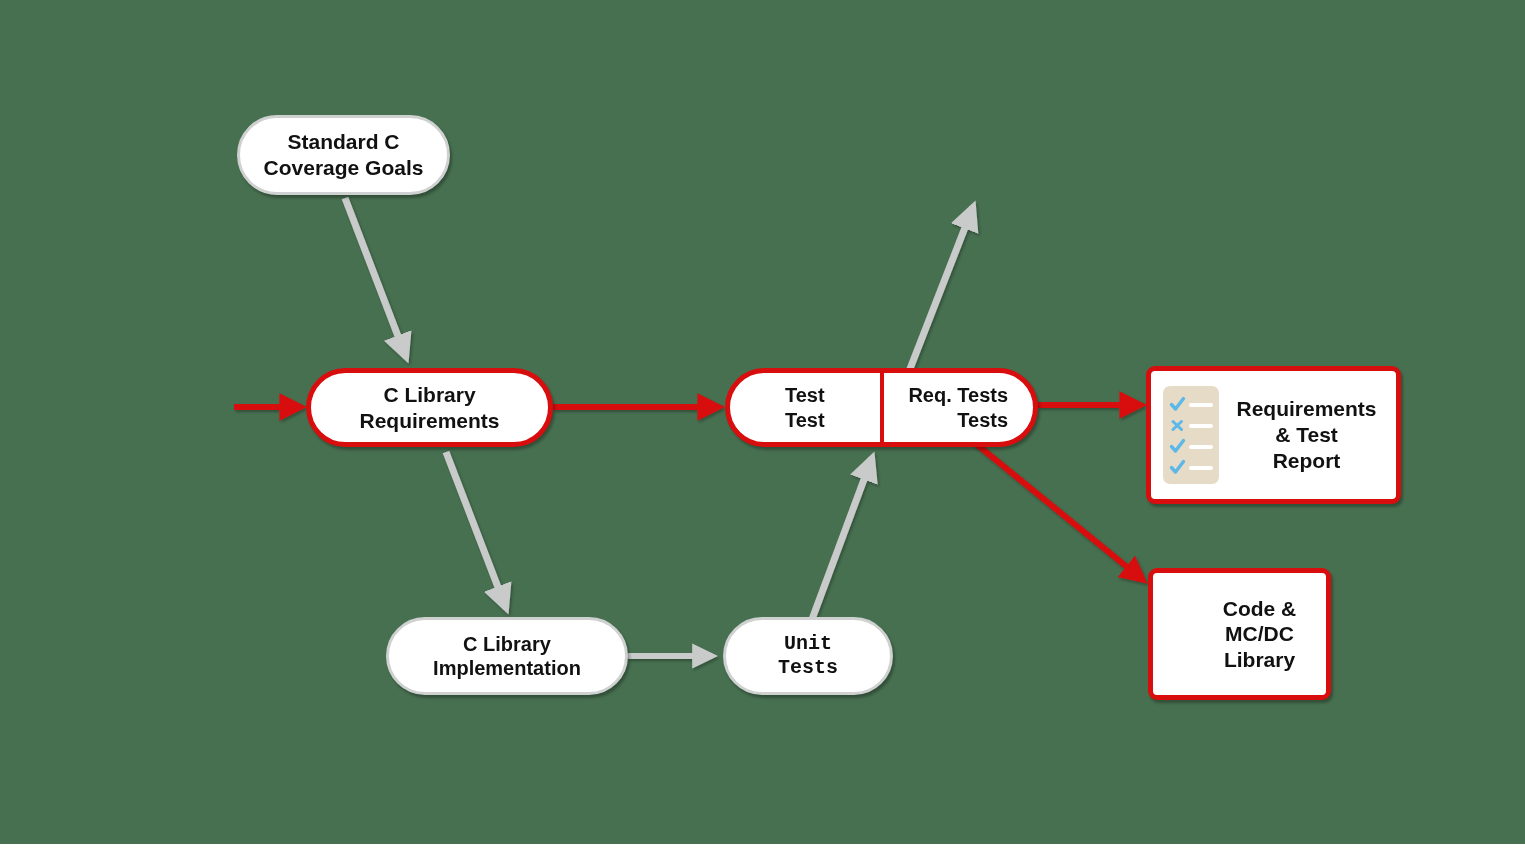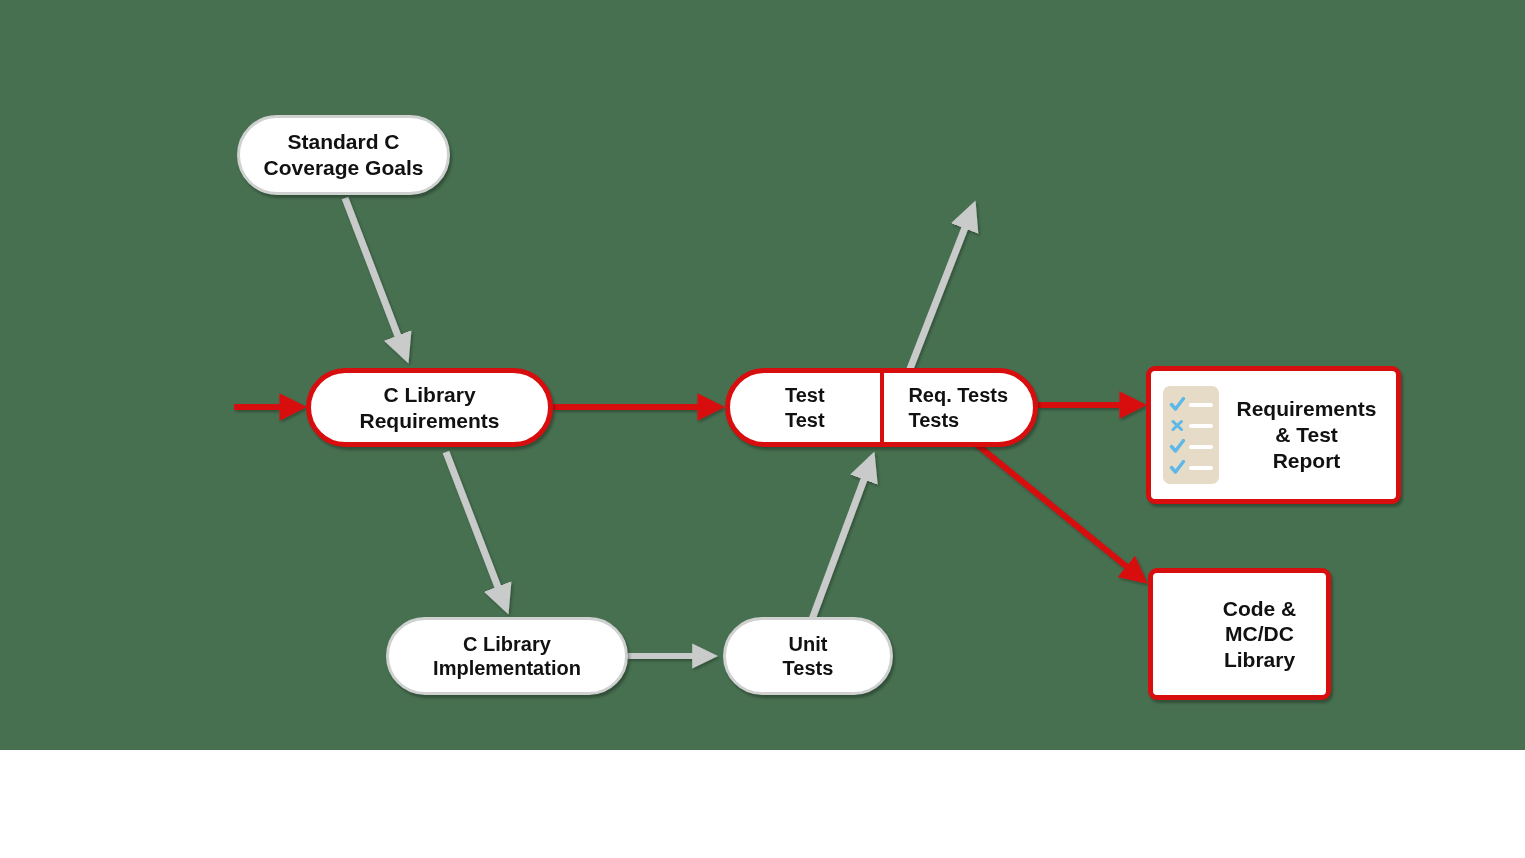--- a/index.html
+++ b/index.html
@@ -4,21 +4,21 @@
 <title>C Library Qualification Flow Diagram</title>
 <style>
   html, body {
     margin: 0;
     padding: 0;
     background: #ffffff;
   }
   #canvas {
     position: relative;
     width: 1525px;
-    height: 750px;
+    height: 844px;
     background: #477050;
     overflow: hidden;
     font-family: "Liberation Sans", sans-serif;
   }
   #edge-layer {
     position: absolute;
     left: 0; top: 0;
     width: 1525px;
     height: 858px;
   }
@@ -54,21 +54,21 @@
     display: flex;
     flex-direction: row;
     align-items: stretch;
     overflow: hidden;
   }
   .split > .half {
     flex: 1 1 0;
     display: flex;
     align-items: center;
     justify-content: center;
-    text-align: left;
+    text-align: right;
     line-height: 1.22;
   }
   .split > .half.left  { border-right: 4px solid #d80d0d; }
 
   
   .report-inner {
     display: flex;
     flex-direction: row;
     align-items: center;
     justify-content: flex-start;
@@ -245,20 +245,20 @@
     </div>
   </div>
 
   <div class="node node-gray pill" style="left:386px; top:617px; width:242px; height:78px; font-size:20px;">
     <div>
       <span class="node-label">C Library</span>
       <span class="node-label">Implementation</span>
     </div>
   </div>
 
-  <div class="node node-gray pill" style="left:723px; top:617px; width:170px; height:78px; font-size:20px;">
+  <div class="node node-gray pill" style="left:723px; top:617px; width:170px; height:78px; font-size:20px;font-family:Liberation Mono, monospace;">
     <div>
       <span class="node-label">Unit</span>
       <span class="node-label">Tests</span>
     </div>
   </div>
 
 </div>
 
 </body></html>

